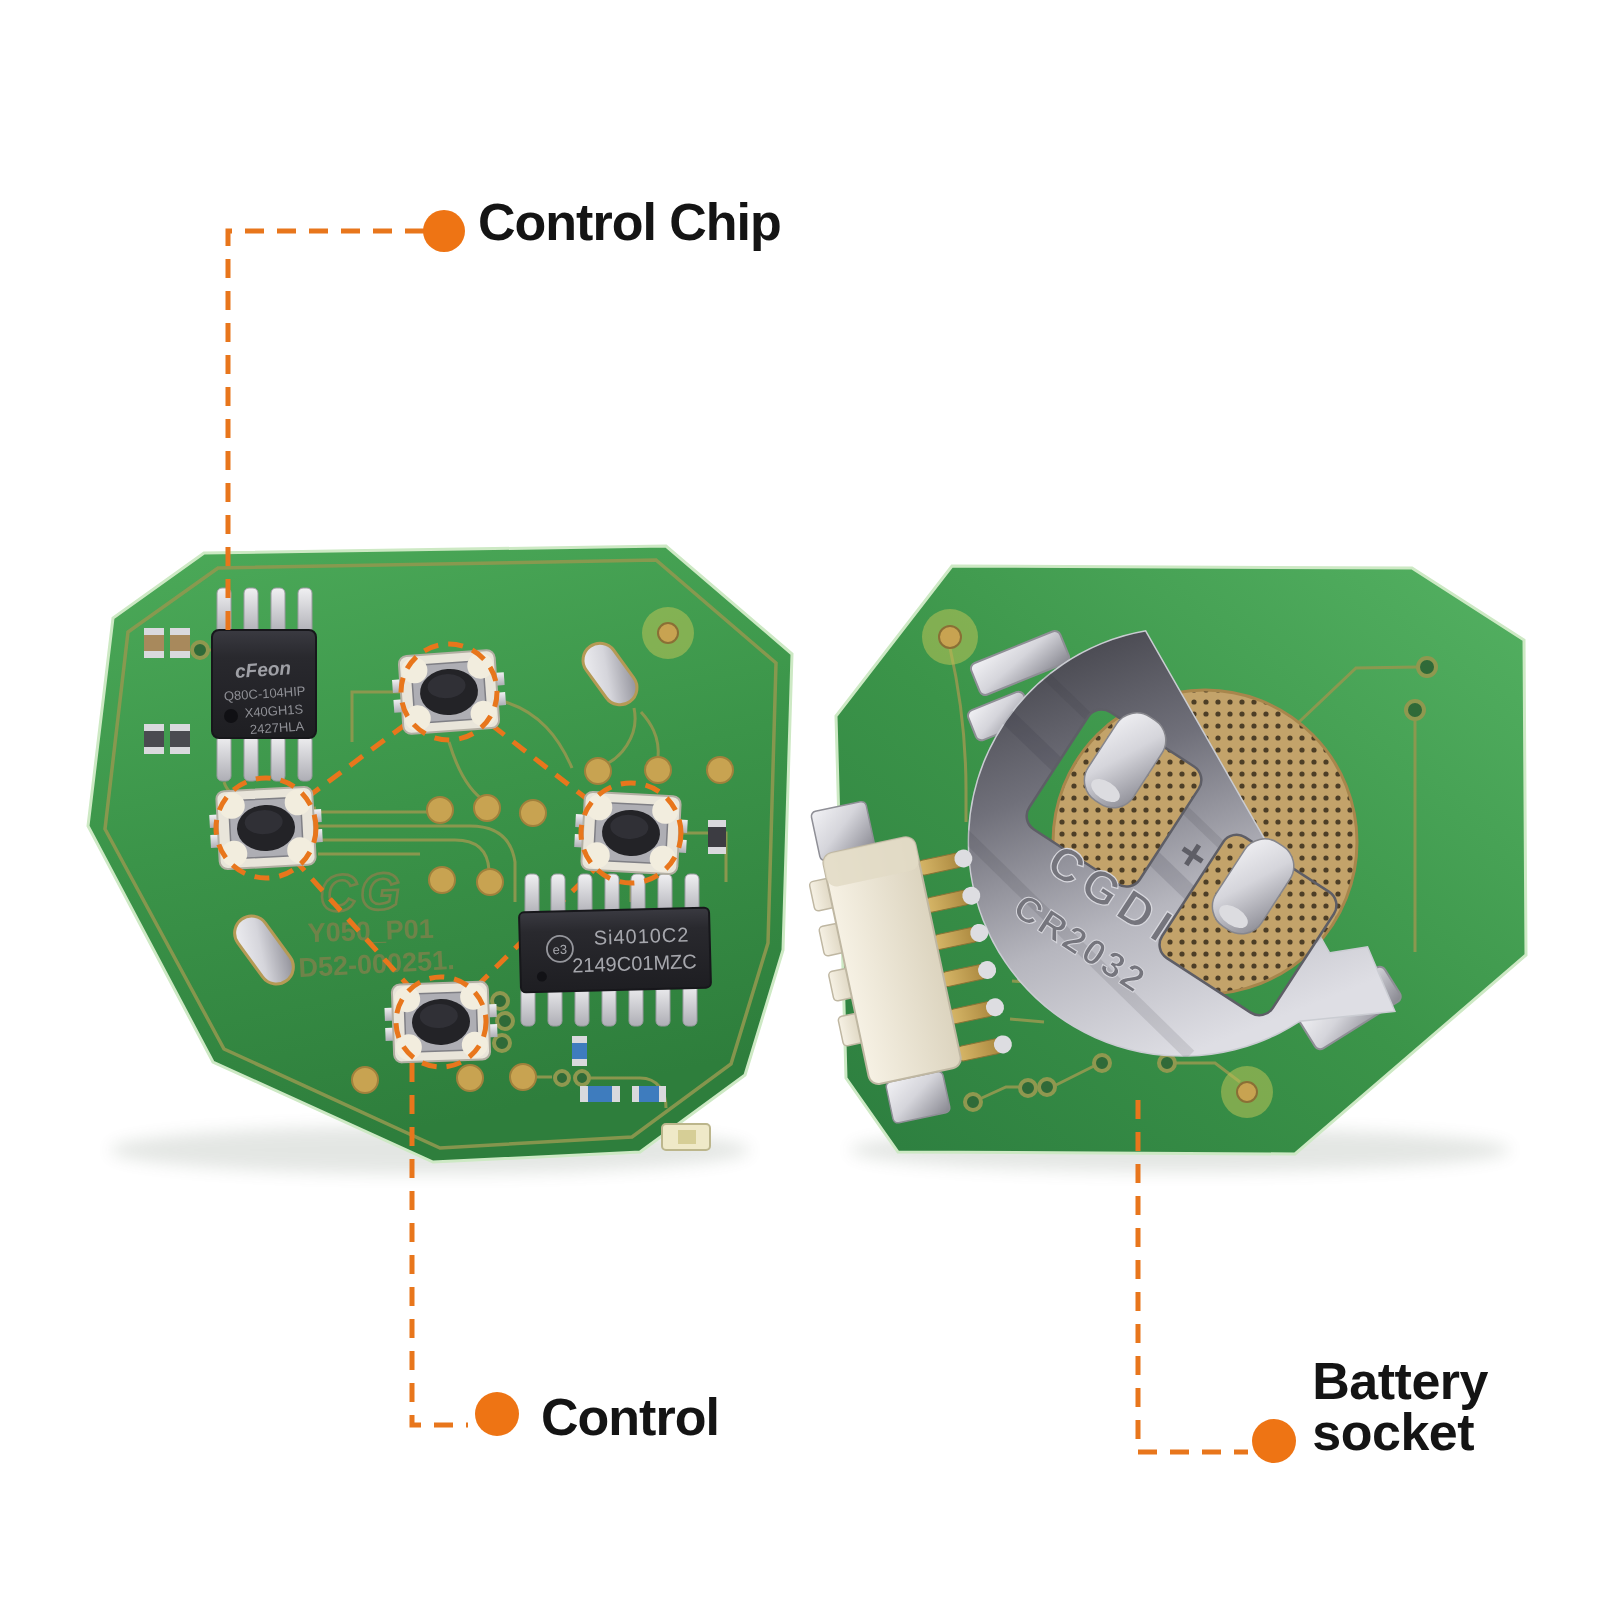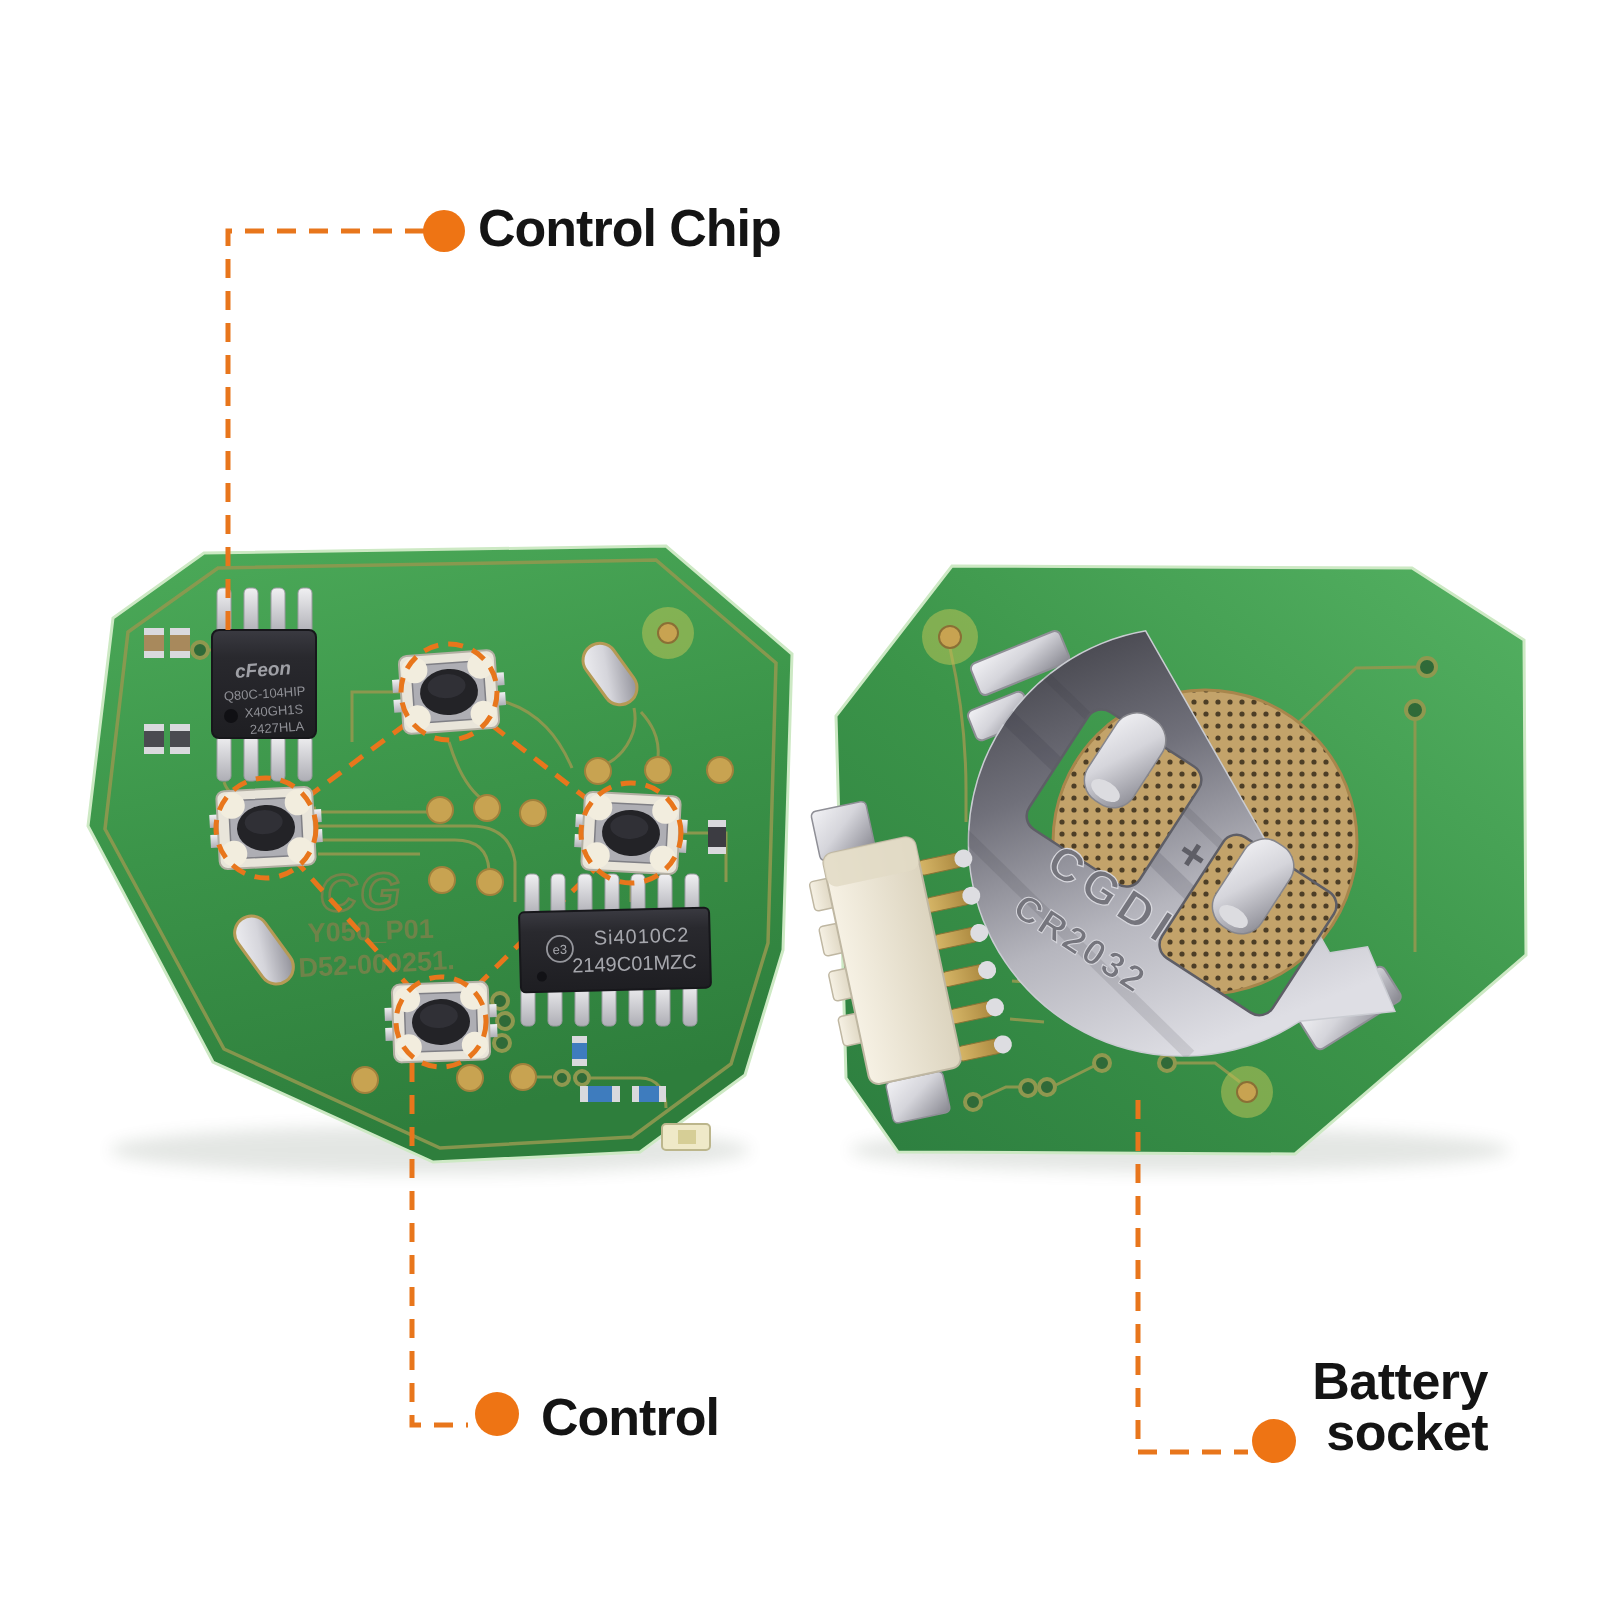--- a/index.html
+++ b/index.html
@@ -1,21 +1,21 @@
 <!DOCTYPE html>
 <html><head>
 <meta charset="utf-8">
 <style>
   html,body{margin:0;padding:0;background:#ffffff;}
   .canvas{position:relative;width:1600px;height:1600px;background:#ffffff;overflow:hidden;
           font-family:"Liberation Sans", sans-serif;}
   .scene{position:absolute;left:0;top:0;}
   .callout-label{position:absolute;color:#141414;font-weight:700;font-size:52px;
                  letter-spacing:-1px;white-space:nowrap;}
-  .callout-label.two-line{text-align:right;line-height:51px;letter-spacing:-0.5px;}
+  .callout-label.two-line{text-align:left;line-height:51px;letter-spacing:-0.5px;}
   .callout-label span{display:block;}
 </style>
 </head>
 <body>
 
 <div class="canvas">
 <svg class="scene" width="1600" height="1600" viewBox="0 0 1600 1600">
   <defs>
     <linearGradient id="pcbL" x1="0" y1="0" x2="0.25" y2="1">
       <stop offset="0" stop-color="#4CAA59"></stop>
@@ -393,19 +393,19 @@
   <g>
     <polyline points="412,1063 412,1425 468,1425" fill="none" stroke="#E8761C" stroke-width="5" stroke-dasharray="19 13"></polyline>
     <circle cx="497" cy="1414" r="22" fill="#EE7414"></circle>
   </g>
   <g>
     <polyline points="1138,1100 1138,1452 1248,1452" fill="none" stroke="#E8761C" stroke-width="5" stroke-dasharray="19 13"></polyline>
     <circle cx="1274" cy="1441" r="22" fill="#EE7414"></circle>
   </g>
 </svg>
 
-<div class="callout-label" style="left:478px; top:198px;">Control Chip</div>
+<div class="callout-label" style="left:478px; top:192px;">Control Chip</div>
 <div class="callout-label" style="left:541px; top:1387px;">Control</div>
 <div class="callout-label two-line" style="right:112px; top:1356px;">
   <span>Battery</span>
   <span>socket</span>
 </div>
 </div>
 
 </body></html>

